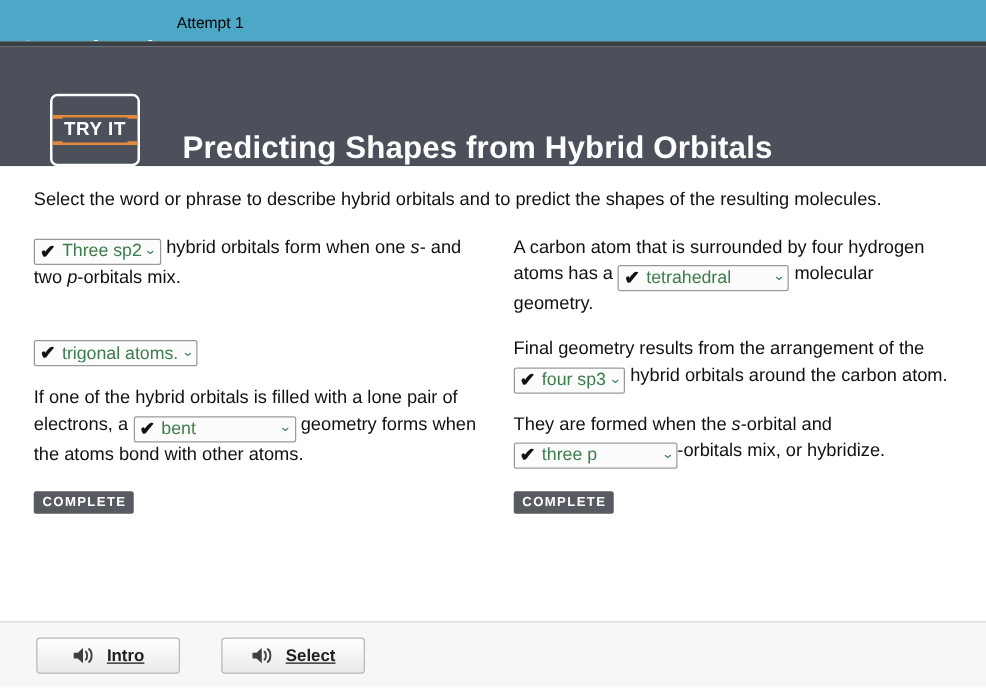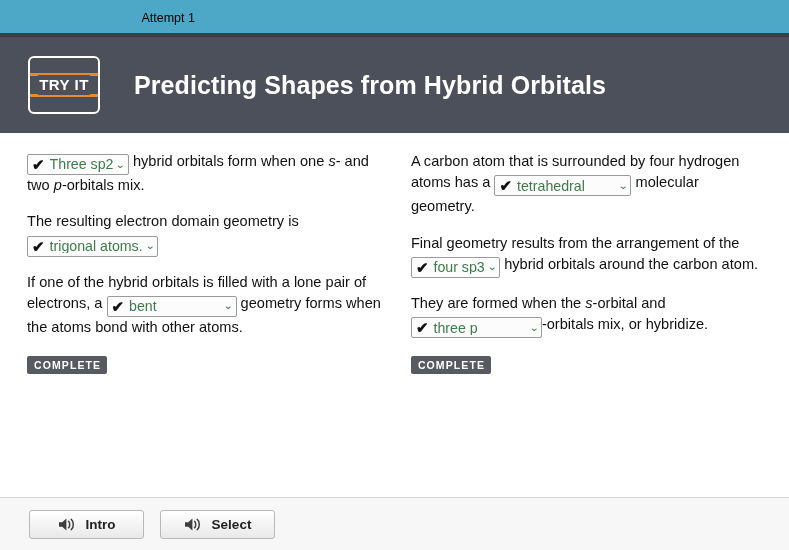--- a/index.html
+++ b/index.html
@@ -53,22 +53,22 @@
     height: 4px;
     background: #3a3f46;
     flex: none;
   }
 
   
   .header {
     background: #4c505b;
     height: 96px;
     display: flex;
-    align-items: center;
-    padding-left: 28px;
+    align-items: flex-end;
+    padding-left: 40px;
     box-sizing: border-box;
     flex: none;
   }
   .tryit-logo {
     width: 72px;
     height: 58px;
     border: 2px solid #ffffff;
     border-radius: 6px;
     position: relative;
     box-sizing: border-box;
@@ -206,21 +206,22 @@
   
   .footer {
     flex: none;
     border-top: 1px solid #d6d6d6;
     background: #f7f7f7;
     height: 53px;
     display: flex;
     align-items: center;
     padding-left: 29px;
     box-sizing: border-box;
-    gap: 16px;
+    gap: 33px;
+    text-decoration: underline;
   }
   .audio-btn {
     width: 115px;
     height: 29px;
     border: 1px solid #b8b8b8;
     border-radius: 3px;
     background: linear-gradient(#ffffff, #e9e9e9);
     display: flex;
     align-items: center;
     justify-content: center;
@@ -249,37 +250,38 @@
     <div class="tryit-logo">
       <div class="tryit-bar top"></div>
       <div class="tryit-bar bottom"></div>
       <div class="tryit-text">TRY IT</div>
     </div>
     <div class="header-title">Predicting Shapes from Hybrid Orbitals</div>
   </div>
 
   <div class="content">
 
+    <div class="instructions">Select the word or phrase to describe hybrid orbitals and to predict the shapes of the resulting molecules.</div>
 
     <div class="columns">
 
       <div class="col left">
 
         
         <p class="para">
           <span class="sel w-auto">
               <span class="tick">✔</span>
               <span class="val">Three sp2</span>
               <span class="caret">⌄</span>
             </span><span> hybrid orbitals form when one </span><em>s</em><span>- and two </span><em>p</em><span>-orbitals mix.</span>
         </p>
 
         
         <p class="para">
-          <span>The resulting electron domain geometry is</span><br>
+          <br>
           <span class="sel w-auto">
               <span class="tick">✔</span>
               <span class="val">trigonal atoms.</span>
               <span class="caret">⌄</span>
             </span>
         </p>
 
         
         <p class="para">
           <span>If one of the hybrid orbitals is filled with a lone pair of electrons, a </span><span class="sel w-fixed">

